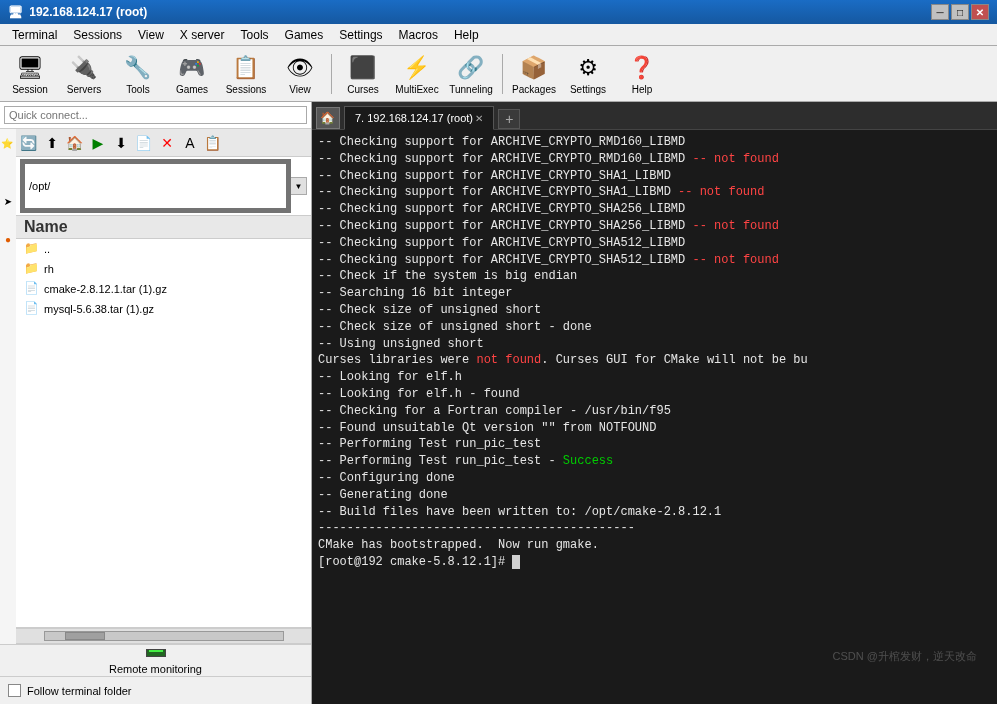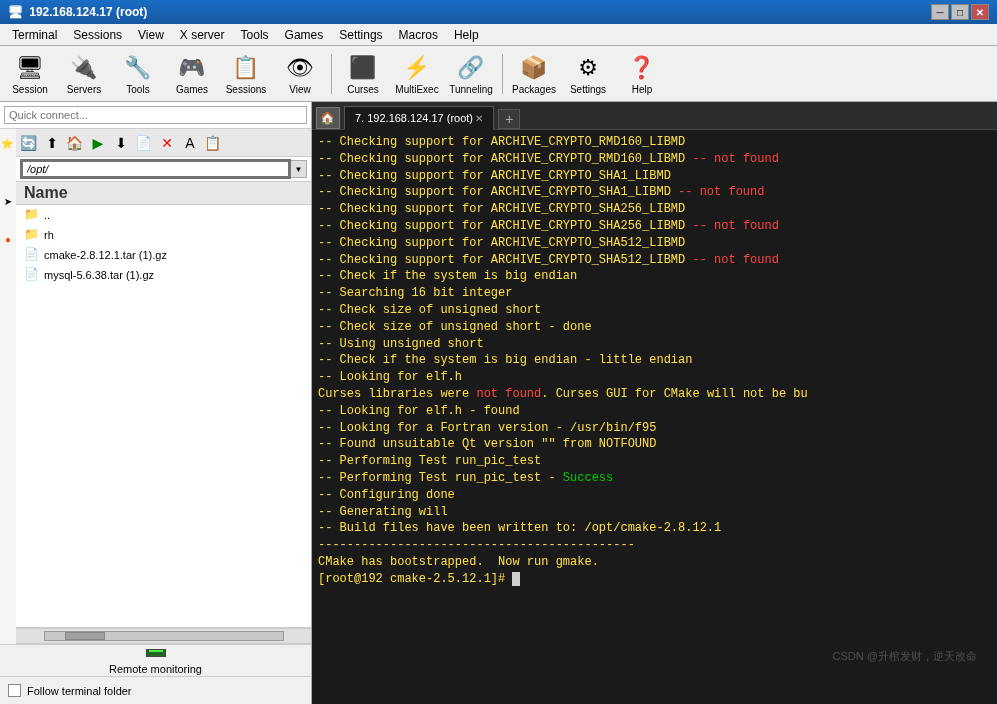--- a/index.html
+++ b/index.html
@@ -141,25 +141,24 @@
     
     .path-bar {
       display: flex;
       align-items: center;
       padding: 2px 4px;
       border-bottom: 1px solid #ccc;
       background: #fff;
     }
     .path-input {
       flex: 1;
-      border: 3px solid #737373;
-      padding: 1px 4px;
+      border: 5px solid #737373;
+      padding: 16px 4px;
       font-size: 11px;
       outline: none;
-      font-style: italic;
     }
     .path-dropdown {
       width: 16px;
       height: 18px;
       background: #e0e0e0;
       border: 1px solid #aaa;
       border-left: none;
       cursor: pointer;
       display: flex;
       align-items: center;
@@ -325,21 +324,21 @@
       color: #d0d0d0;
       font-family: 'Courier New', Consolas, monospace;
       font-size: 12px;
       padding: 4px 6px;
       overflow-y: auto;
       line-height: 1.4;
     }
     .term-line { white-space: pre; }
     .term-green { color: #00cc00; }
     .term-red { color: #ff4444; }
-    .term-default { color: #fde047; }
+    .term-default { color: #e5e5e5; }
     .term-cursor { background: #d0d0d0; color: #1a1a1a; display: inline; }
 
     
     .watermark {
       position: absolute;
       bottom: 40px;
       right: 20px;
       color: rgba(200,200,200,0.3);
       font-size: 11px;
       font-family: Arial, sans-serif;
@@ -526,31 +525,30 @@
       <div class="term-line"><span class="term-default">-- Checking support for ARCHIVE_CRYPTO_SHA1_LIBMD </span><span class="term-red">-- not found</span></div>
       <div class="term-line"><span class="term-default">-- Checking support for ARCHIVE_CRYPTO_SHA256_LIBMD</span></div>
       <div class="term-line"><span class="term-default">-- Checking support for ARCHIVE_CRYPTO_SHA256_LIBMD </span><span class="term-red">-- not found</span></div>
       <div class="term-line"><span class="term-default">-- Checking support for ARCHIVE_CRYPTO_SHA512_LIBMD</span></div>
       <div class="term-line"><span class="term-default">-- Checking support for ARCHIVE_CRYPTO_SHA512_LIBMD </span><span class="term-red">-- not found</span></div>
       <div class="term-line"><span class="term-default">-- Check if the system is big endian</span></div>
       <div class="term-line"><span class="term-default">-- Searching 16 bit integer</span></div>
       <div class="term-line"><span class="term-default">-- Check size of unsigned short</span></div>
       <div class="term-line"><span class="term-default">-- Check size of unsigned short - done</span></div>
       <div class="term-line"><span class="term-default">-- Using unsigned short</span></div>
-      <div class="term-line"><span class="term-default">-- Check if the system is big endian - little endian</span></div>
+      <div class="term-line"><span class="term-default">Curses libraries were </span><span class="term-red">not found</span><span class="term-default">. Curses GUI for CMake will not be bu</span></div>
       <div class="term-line"><span class="term-default">-- Looking for elf.h</span></div>
-      <div class="term-line"><span class="term-default">Curses libraries were </span><span class="term-red">not found</span><span class="term-default">. Curses GUI for CMake will not be bu</span></div>
       <div class="term-line"><span class="term-default">-- Looking for elf.h - found</span></div>
-      <div class="term-line"><span class="term-default">-- Looking for a Fortran version - /usr/bin/f95</span></div>
+      <div class="term-line"><span class="term-default">-- Checking for a Fortran compiler - /usr/bin/f95</span></div>
       <div class="term-line"><span class="term-default">-- Found unsuitable Qt version "" from NOTFOUND</span></div>
       <div class="term-line"><span class="term-default">-- Performing Test run_pic_test</span></div>
       <div class="term-line"><span class="term-default">-- Performing Test run_pic_test - </span><span class="term-green">Success</span></div>
       <div class="term-line"><span class="term-default">-- Configuring done</span></div>
-      <div class="term-line"><span class="term-default">-- Generating will</span></div>
+      <div class="term-line"><span class="term-default">-- Generating done</span></div>
       <div class="term-line"><span class="term-default">-- Build files have been written to: /opt/cmake-2.8.12.1</span></div>
       <div class="term-line"><span class="term-default">--------------------------------------------</span></div>
       <div class="term-line"><span class="term-default">CMake has bootstrapped.  Now run gmake.</span></div>
-      <div class="term-line"><span class="term-default">[root@192 cmake-2.5.12.1]# </span><span class="term-cursor"> </span></div>
+      <div class="term-line"><span class="term-default">[root@192 cmake-5.8.12.1]# </span><span class="term-cursor"> </span></div>
     </div>
 
     <div class="watermark">CSDN @升棺发财，逆天改命</div>
   </div>
 </div>
 
 </body></html>

